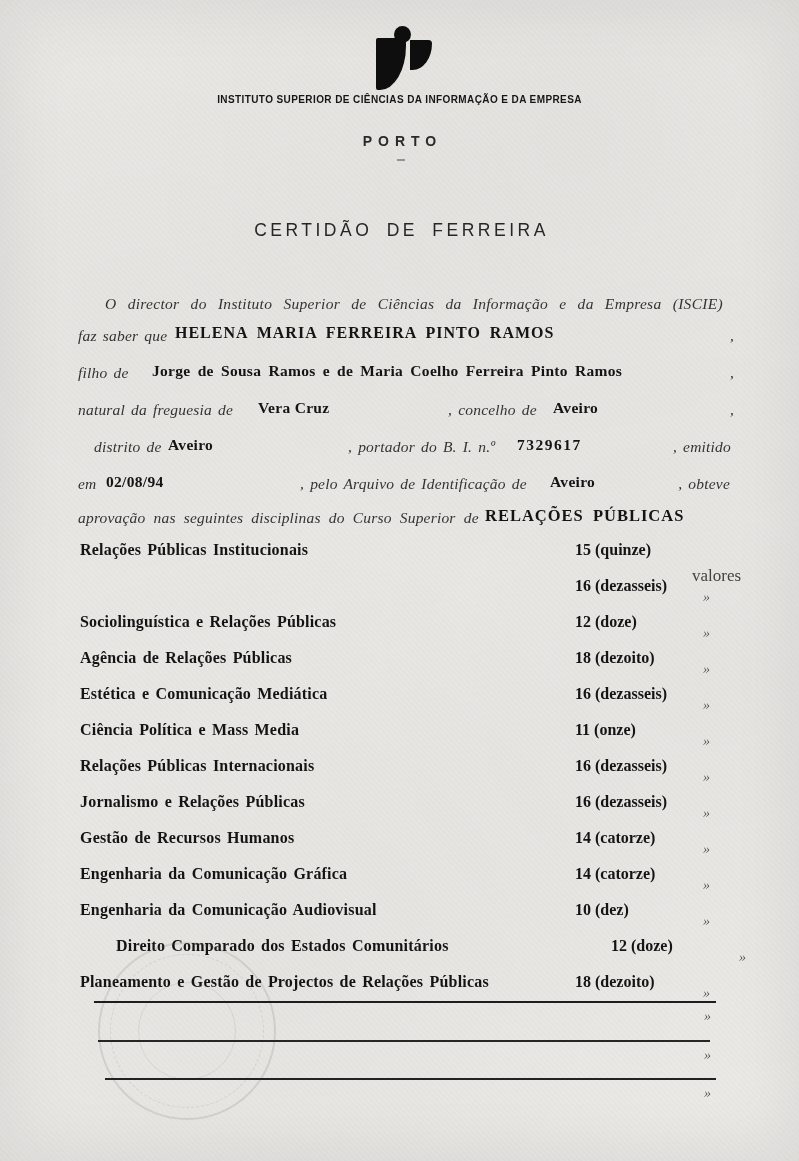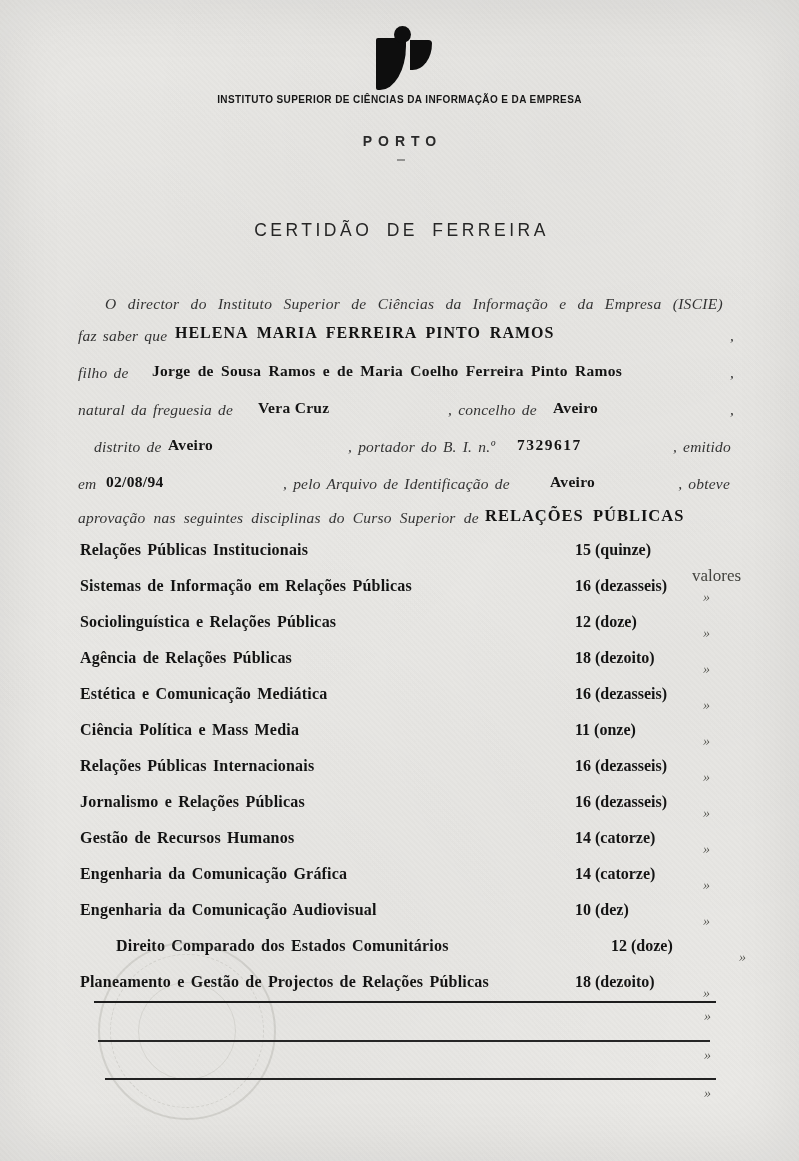--- a/index.html
+++ b/index.html
@@ -99,37 +99,36 @@
     <span class="lab" style="left:78px;margin-left:16px;">distrito de</span>
     <span class="val" style="left:168px;top:-2px;">Aveiro</span>
     <span class="lab" style="left:348px;">, portador do B. I. n.º</span>
     <span class="val" style="left:517px;top:-2px;letter-spacing:1.5px;">7329617</span>
     <span class="lab rt" style="right:68px;">, emitido</span>
   </div>
 
   <div class="fline" style="top:475px;text-align:center;">
     <span class="lab" style="left:78px;">em</span>
     <span class="val" style="left:106px;top:-2px;">02/08/94</span>
-    <span class="lab" style="left:283px;">, pelo Arquivo de Identificação de</span>
+    <span class="lab" style="left:300px;">, pelo Arquivo de Identificação de</span>
     <span class="val" style="left:550px;top:-2px;">Aveiro</span>
     <span class="lab rt" style="right:69px;">, obteve</span>
   </div>
 
   <div class="fline" style="top:509px;">
     <span class="lab" style="left:78px;word-spacing:4px;">aprovação nas seguintes disciplinas do Curso Superior de</span>
     <span class="val caps" style="left:485px;top:-3px;font-size:16.5px;">RELAÇÕES PÚBLICAS</span>
   </div>
 
   <div class="grow" style="top:541px;">
     <span class="subj">Relações Públicas Institucionais</span>
     <span class="grade">15 (quinze)</span>
     <span class="unit-first">valores</span>
   </div>
   <div class="grow" style="top:577px;">
-    <span class="subj">Sistemas de Informação em Relações Públicas</span>
     <span class="grade">16 (dezasseis)</span>
     <span class="unit-ditto">»</span>
   </div>
   <div class="grow" style="top:613px;">
     <span class="subj">Sociolinguística e Relações Públicas</span>
     <span class="grade">12 (doze)</span>
     <span class="unit-ditto">»</span>
   </div>
   <div class="grow" style="top:649px;">
     <span class="subj">Agência de Relações Públicas</span>

